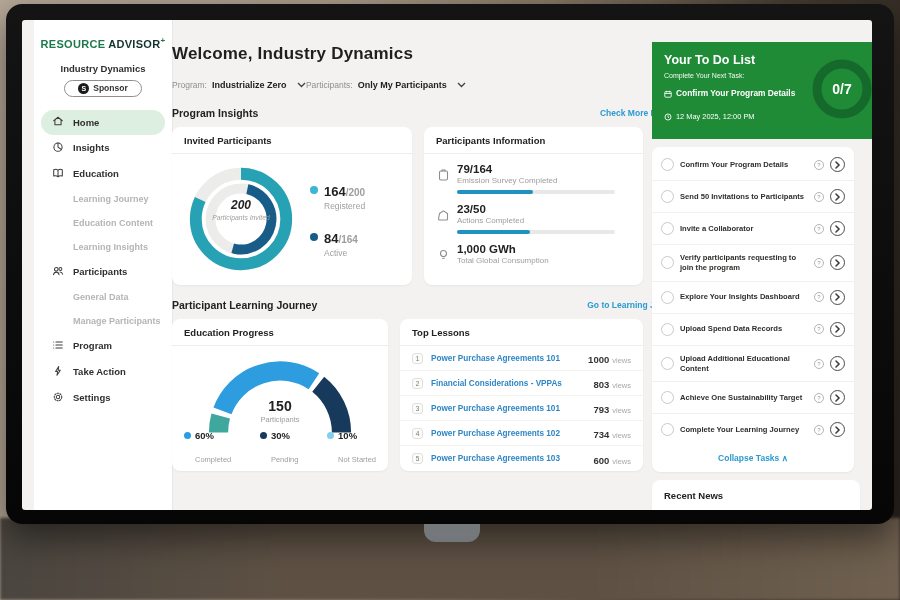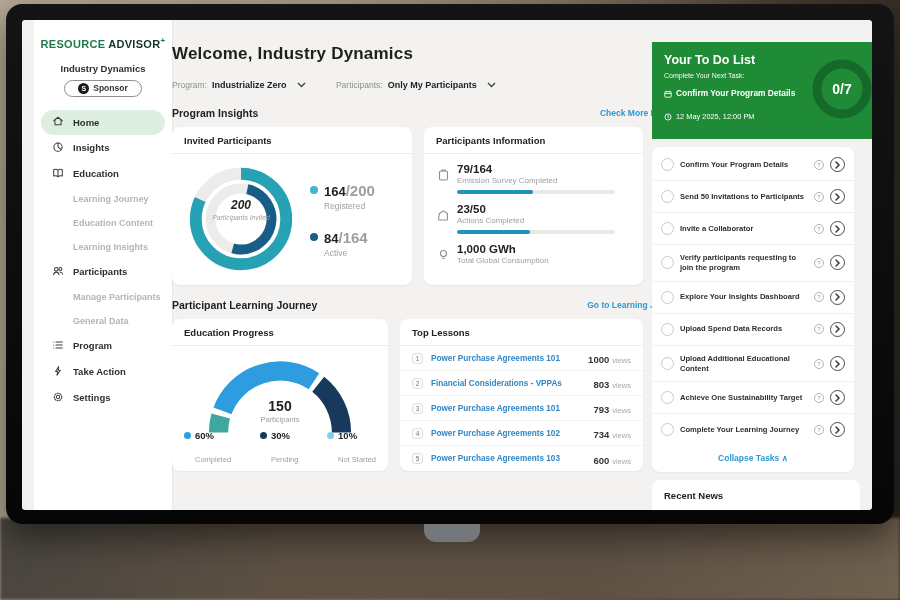--- a/index.html
+++ b/index.html
@@ -37,21 +37,21 @@
   .mi { height:26px; display:flex; align-items:center; gap:9px; padding-left:18px;
         font-size:9.5px; font-weight:bold; color:#2f2f2d; cursor:pointer; }
   .mi.active { background:#dcefe0; border-radius:14px; margin:0 7px; padding-left:11px; height:25px; }
   .mi svg { width:12px; height:12px; stroke:#3c3c3a; fill:none; stroke-width:1.2; stroke-linecap:round; stroke-linejoin:round; }
   .ms { height:24px; display:flex; align-items:center; padding-left:39px;
         font-size:9px; font-weight:bold; color:#b5b5b3; cursor:pointer; }
 
   
   .main { position:absolute; left:139px; top:0; width:542px; height:100%; padding:0 9px 0 11px; }
   .welcome { margin-top:24px; font-size:17px; font-weight:bold; color:#1f1f1d; letter-spacing:.2px; }
-  .filters { margin-top:10px; display:flex; gap:30px; align-items:flex-start; }
+  .filters { margin-top:10px; display:flex; align-items:flex-start; }
   .f-label { font-size:8.5px; color:#8f8f8d; }
   .f-value { font-size:9px; font-weight:bold; color:#222; margin-left:5px; }
   .f-chev { margin-left:6px; display:inline-block; }
   .f-chev svg { width:9px; height:6px; stroke:#444; fill:none; stroke-width:1.4; }
   .sec-head { margin-top:15px; display:flex; justify-content:space-between; align-items:center; }
   .sec-title { font-size:10.5px; font-weight:bold; color:#222; }
   .sec-link { font-size:8.5px; font-weight:bold; color:#2b9ad2; cursor:pointer; }
   .cards { display:flex; gap:12px; margin-top:8px; }
   .card { background:#fff; border-radius:8px; box-shadow:0 1px 2px rgba(0,0,0,.05); }
   .card-title { padding:8px 12px 7px; font-size:9.5px; font-weight:bold; color:#222;
@@ -61,21 +61,21 @@
   .card-invited { width:240px; height:158px; }
   .donut-wrap { display:flex; }
   .donut-box { position:relative; width:118px; height:118px; margin:6px 0 0 10px;font-style:italic; }
   .donut-center { position:absolute; left:26px; top:38px; width:66px; text-align:center; }
   .donut-center .v { font-size:12px; font-weight:bold; color:#222; }
   .donut-center .l { font-size:6.8px; color:#9e9e9c; line-height:1.25; margin-top:2px; }
   .dlegend { margin:28px 0 0 10px; display:flex; flex-direction:column; gap:18px; }
   .dleg-item { display:flex; gap:6px; }
   .dleg-dot { width:8px; height:8px; border-radius:50%; margin-top:4px; }
   .dleg-val { font-size:13px; font-weight:bold; color:#222; }
-  .dleg-tot { font-size:15px; font-weight:bold; color:#9e9e9c; }
+  .dleg-tot { font-size:10px; font-weight:bold; color:#9e9e9c; }
   .dleg-lab { font-size:8.5px; color:#9e9e9c; margin-top:1px; }
 
   
   .card-info { width:219px; height:158px; }
   .info-row { display:flex; gap:8px; padding:9px 14px 0; }
   .info-icon { margin-top:4px; }
   .info-icon svg { width:11px; height:12px; stroke:#8d8d8b; fill:none; stroke-width:1.1; stroke-linecap:round; }
   .info-val { font-size:11.5px; font-weight:bold; color:#222; }
   .info-lab { font-size:8px; color:#9e9e9c; margin-top:1px; }
   .bar { width:158px; height:4px; border-radius:2px; background:#e8e8e6; margin-top:5px; }
@@ -178,22 +178,22 @@
       <div class="ms">Learning Insights</div>
       <div class="mi">
         <span><svg viewBox="0 0 14 14">
                 <circle cx="5" cy="5" r="2.1"></circle>
                 <path d="M1.8 11.3c.4-2 1.6-3 3.2-3s2.8 1 3.2 3"></path>
                 <circle cx="9.8" cy="4.6" r="1.7"></circle>
                 <path d="M9.4 8.1c1.6 0 2.6.9 3 2.7"></path>
               </svg></span>
         <span>Participants</span>
       </div>
+      <div class="ms">General Data</div>
       <div class="ms">Manage Participants</div>
-      <div class="ms">General Data</div>
       <div class="mi">
         <span><svg viewBox="0 0 14 14">
                 <path d="M4.6 3.4H12M4.6 7H12M4.6 10.6H12M2 3.4h.01M2 7h.01M2 10.6h.01"></path>
               </svg></span>
         <span>Program</span>
       </div>
       <div class="mi">
         <span><svg viewBox="0 0 14 14">
                 <path d="M7.8 1.8 4.2 7.6h2.4L5.8 12l3.9-5.8H7.2z"></path>
               </svg></span>

